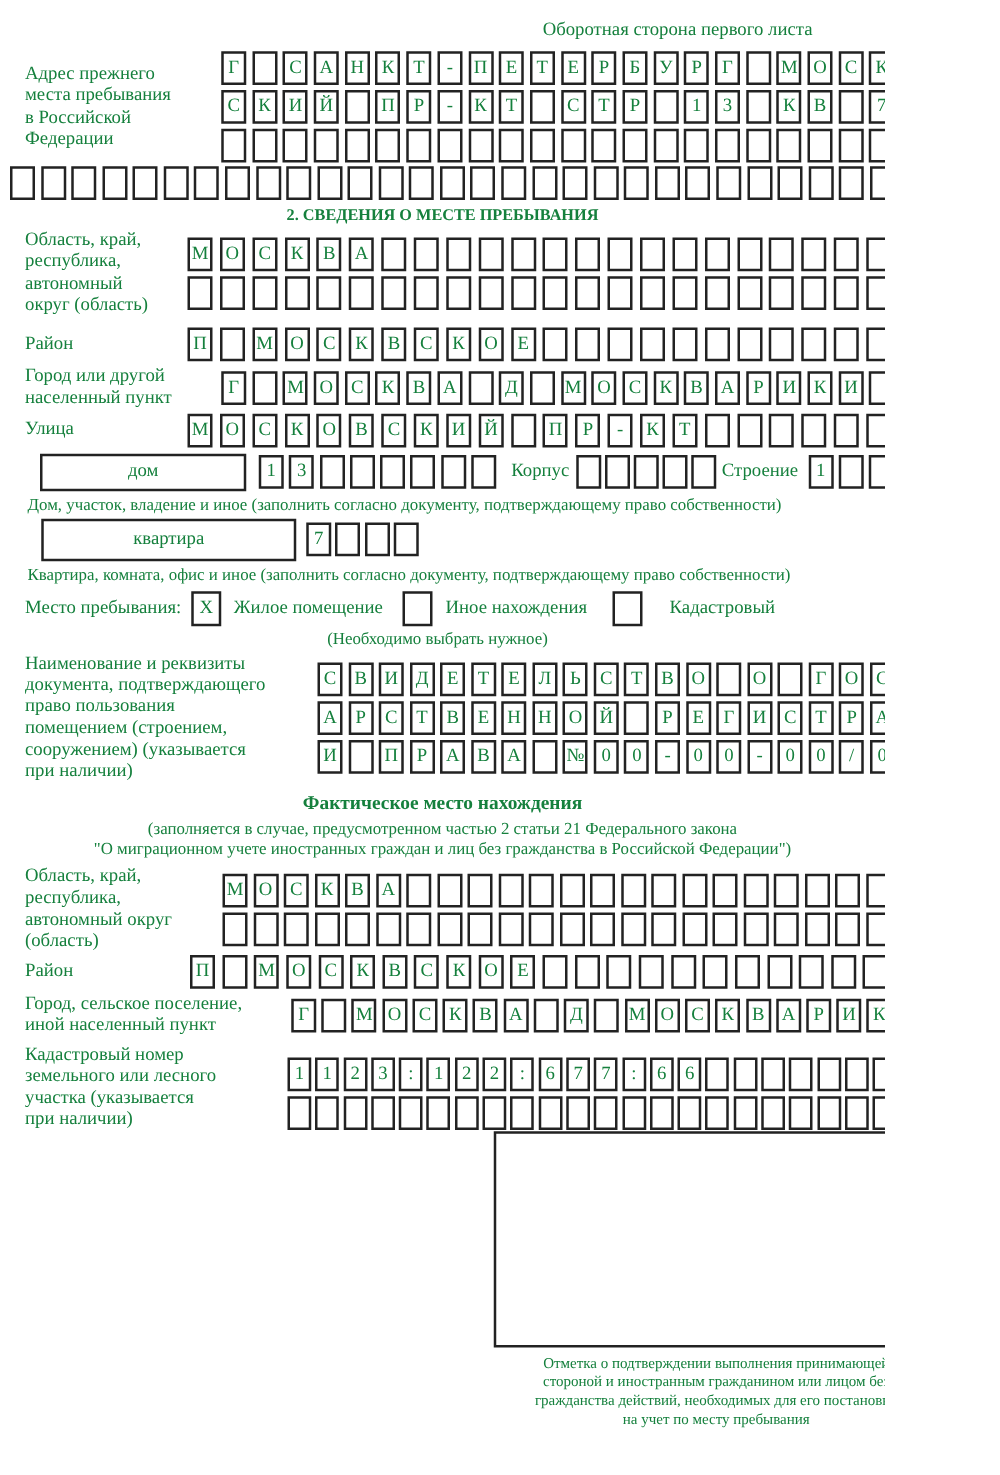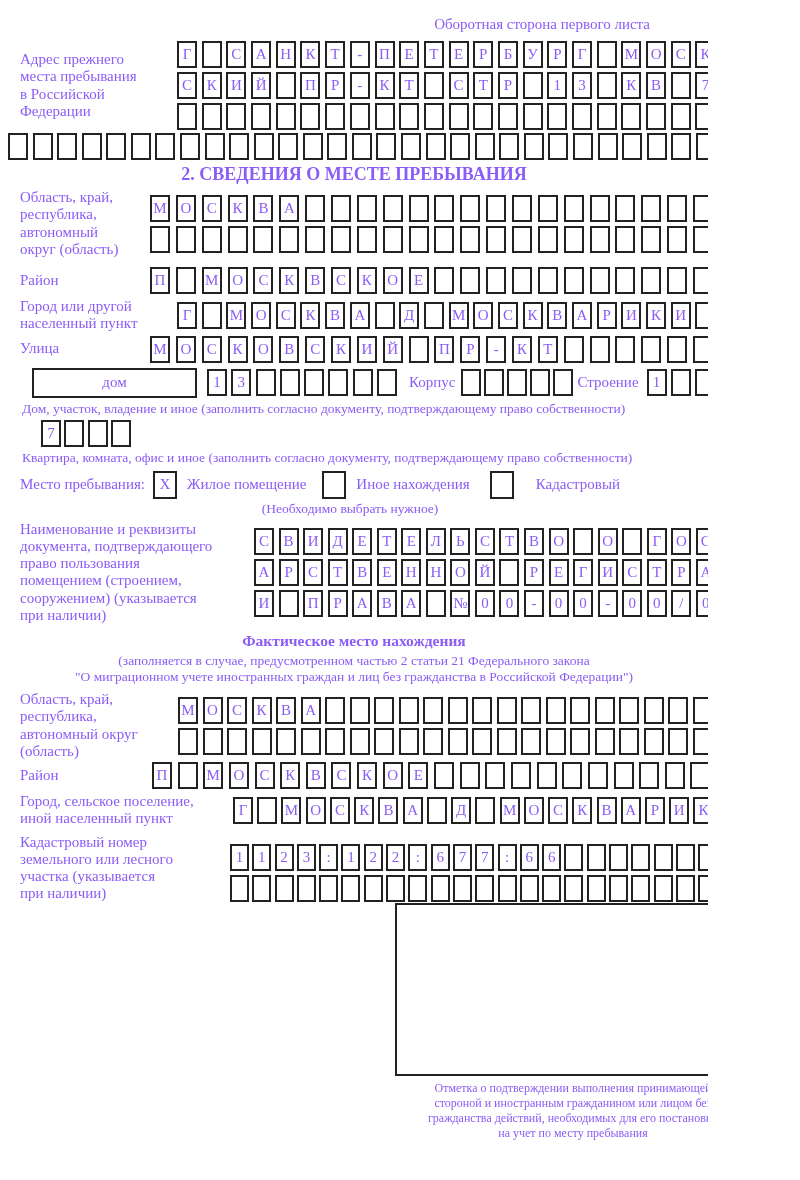--- a/index.html
+++ b/index.html
@@ -1,25 +1,25 @@
 <!DOCTYPE html>
 <html><head>
 <meta charset="utf-8">
 <style>
   html,body{margin:0;padding:0;background:#fff;}
   .page{
-    width:708px;height:1180px;background:#ffffff;color:#8b5cf6;
+    width:708px;height:1180px;background:#ffffff;color:#15803d;
     font-family:"Liberation Serif","DejaVu Serif",serif;
     font-size:15px;position:relative;box-sizing:border-box;
     padding-top:8px;overflow:hidden;
   }
   .hdr{ text-align:right;padding-right:58px;font-size:15px;margin-top:8px;}
   .cap{ font-size:13.5px; }
   .center{ text-align:center; }
-  .title{ text-align:center;font-weight:bold;font-size:18px;margin-top:4px; }
+  .title{ text-align:center;font-weight:bold;font-size:13px;margin-top:4px; }
   .field{ display:flex;align-items:center;margin-left:20px; }
   .lbl{ font-size:15px;line-height:1.15;white-space:pre-line;flex:none; }
   .bcol{ display:flex;flex-direction:column;flex:none; }
   .brow{ display:flex;justify-content:space-between;flex:none; }
   .brow + .brow{ margin-top:4px; }
   .cell{
     width:20px;height:27px;border:2px solid #222;box-sizing:border-box;
     display:flex;align-items:center;justify-content:center;
     font-size:15px;line-height:1;background:#fff;flex:none;
   }
@@ -374,20 +374,21 @@
     <div class="brow grp4">
         <div class="cell">1</div>
         <div class="cell"></div>
         <div class="cell"></div>
         <div class="cell"></div>
       </div>
   </div>
   <div class="cap leftcap">Дом, участок, владение и иное (заполнить согласно документу, подтверждающему право собственности)</div>
 
   <div class="kvrow">
+    <div class="widebox kvbox">квартира</div>
     <div class="brow grpkv">
         <div class="cell">7</div>
         <div class="cell"></div>
         <div class="cell"></div>
         <div class="cell"></div>
       </div>
   </div>
   <div class="cap leftcap">Квартира, комната, офис и иное (заполнить согласно документу, подтверждающему право собственности)</div>
 
   <div class="placerow">

